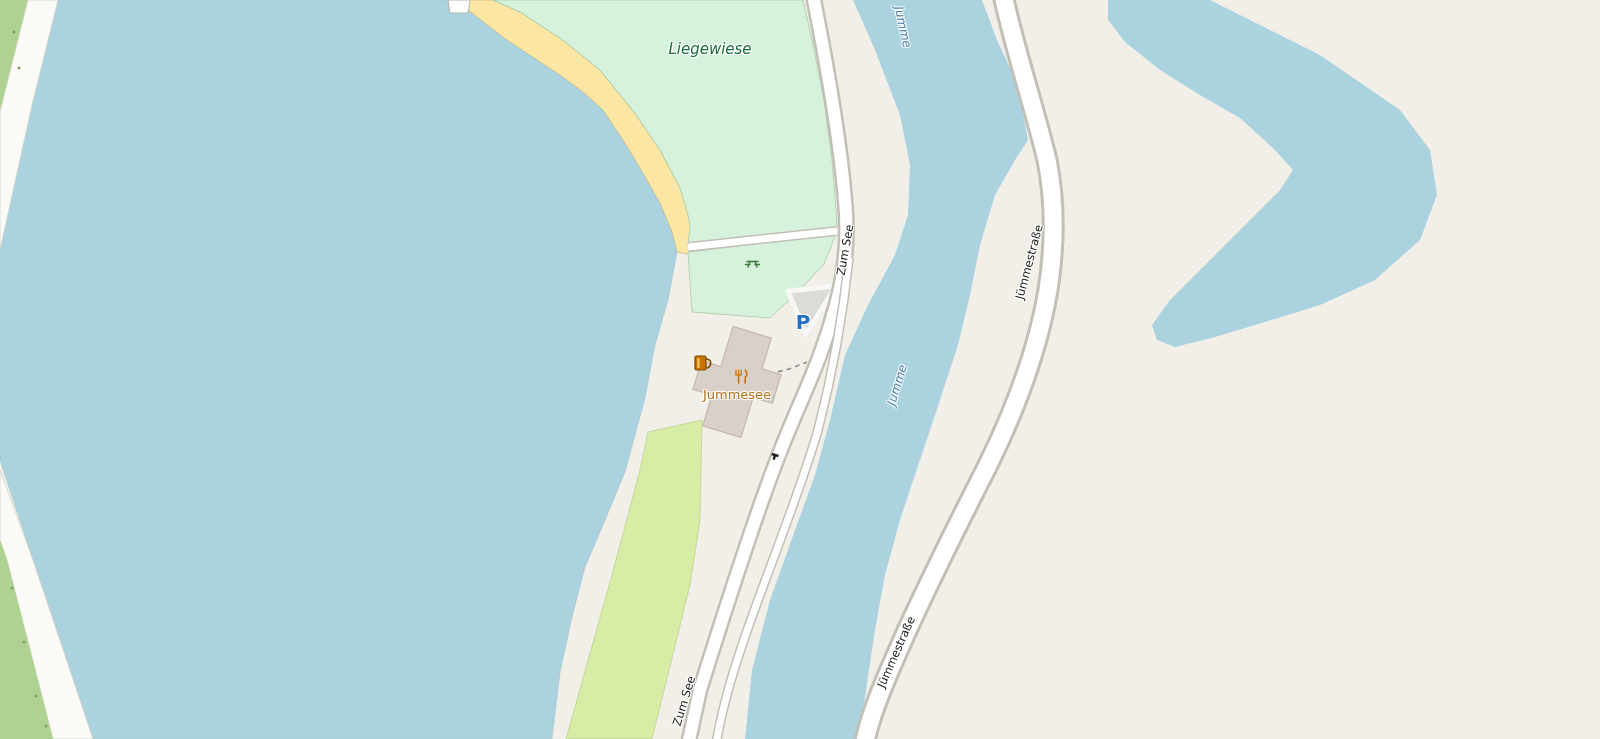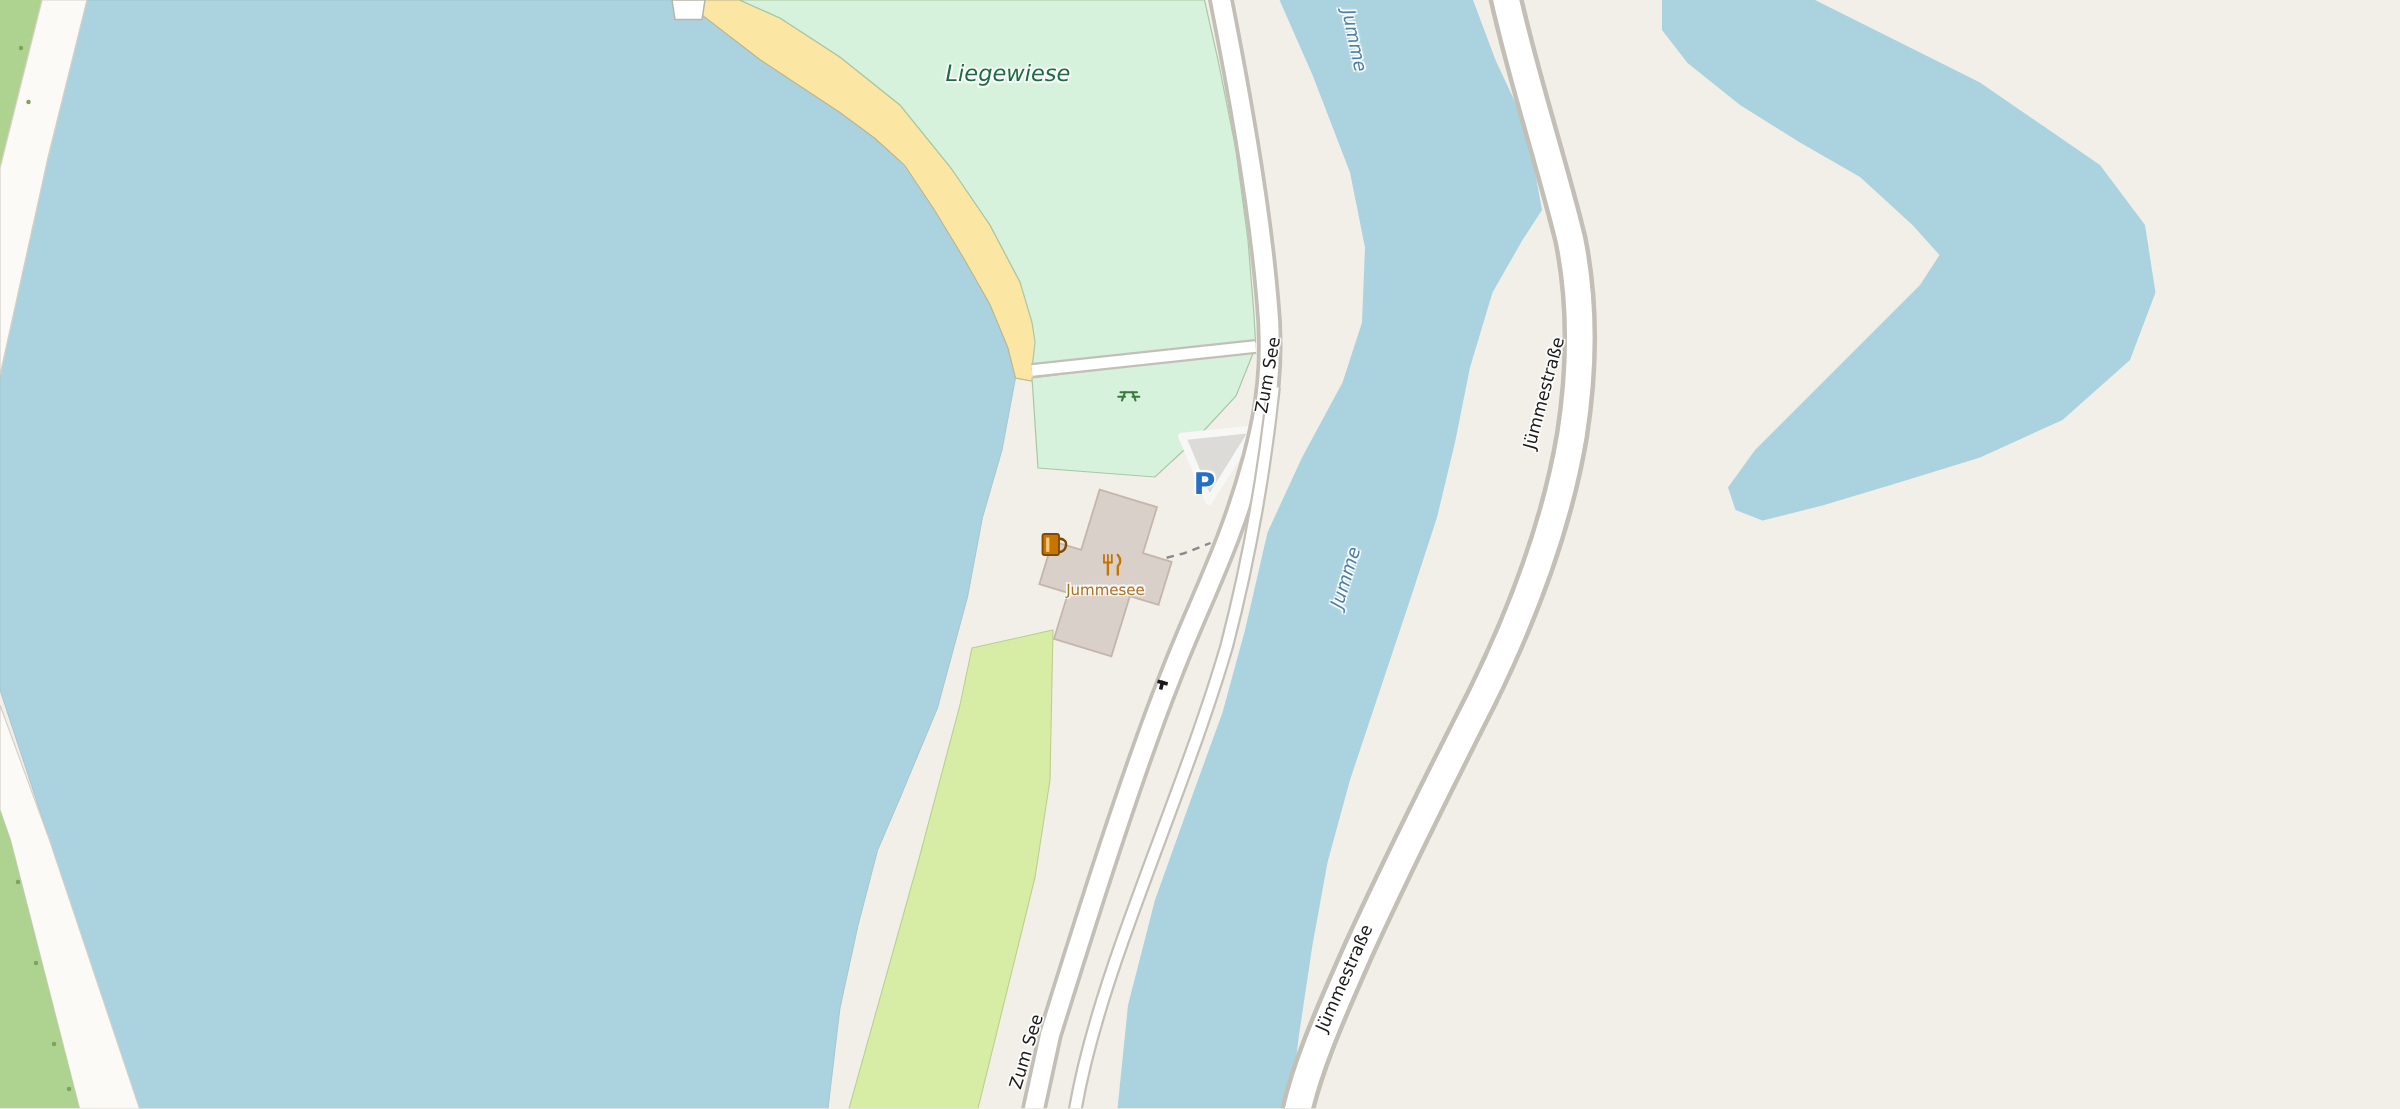--- a/index.html
+++ b/index.html
@@ -10,21 +10,21 @@
   #map svg{position:absolute;left:0;top:0;}
   .map-label{
     position:absolute;white-space:nowrap;pointer-events:none;
     text-shadow:-1px -1px 0 rgba(255,255,255,.85), 1px -1px 0 rgba(255,255,255,.85),
                 -1px 1px 0 rgba(255,255,255,.85), 1px 1px 0 rgba(255,255,255,.85),
                 0 0 3px #fff;
   }
   .meadow-label{font-size:15px;font-style:italic;color:#1d6b42;}
   .water-label{font-size:12px;font-style:italic;color:#4d7fa8;}
   .road-label{font-size:11.5px;color:#1a1a1a;}
-  .poi-label{font-size:10px;color:#b4701c;}
+  .poi-label{font-size:13px;color:#b4701c;}
   .parking-label{font-size:20px;font-weight:bold;color:#2470c8;}
 </style>
 </head>
 <body>
 
 <div id="map">
   <svg width="1600" height="739" viewBox="0 0 1600 739">
 
     <rect x="0" y="0" width="1600" height="739" fill="#f2efe9"></rect>
 
@@ -102,21 +102,21 @@
       <path d="M12.2,1 C14.4,3.5 14.4,6.8 12.2,8.5 V14" stroke-width="1.6"></path>
     </g>
 
     <g transform="translate(746,257)" stroke="#377d37" fill="none" stroke-width="1.4" stroke-linecap="round">
       <path d="M1,4.5 H12"></path>
       <path d="M4,4.5 L2,10 M9,4.5 L11,10"></path>
       <path d="M-0.5,7.5 H4 M9,7.5 H13.5"></path>
     </g>
   </svg>
 
-  <div class="map-label meadow-label" style="left:672px;top:49px;transform:translate(-50%,-50%);">Liegewiese</div>
+  <div class="map-label meadow-label" style="left:710px;top:49px;transform:translate(-50%,-50%);">Liegewiese</div>
 
   <div class="map-label water-label" style="left:903px;top:27px;transform:translate(-50%,-50%) rotate(78deg);">Jumme</div>
 
   <div class="map-label water-label" style="left:897px;top:385px;transform:translate(-50%,-50%) rotate(-73deg);">Jumme</div>
 
   <div class="map-label road-label" style="left:845px;top:250px;transform:translate(-50%,-50%) rotate(-80deg);">Zum See</div>
 
   <div class="map-label road-label" style="left:684px;top:701px;transform:translate(-50%,-50%) rotate(-73deg);">Zum See</div>
 
   <div class="map-label road-label" style="left:1029px;top:262px;transform:translate(-50%,-50%) rotate(-75deg);">Jümmestraße</div>

